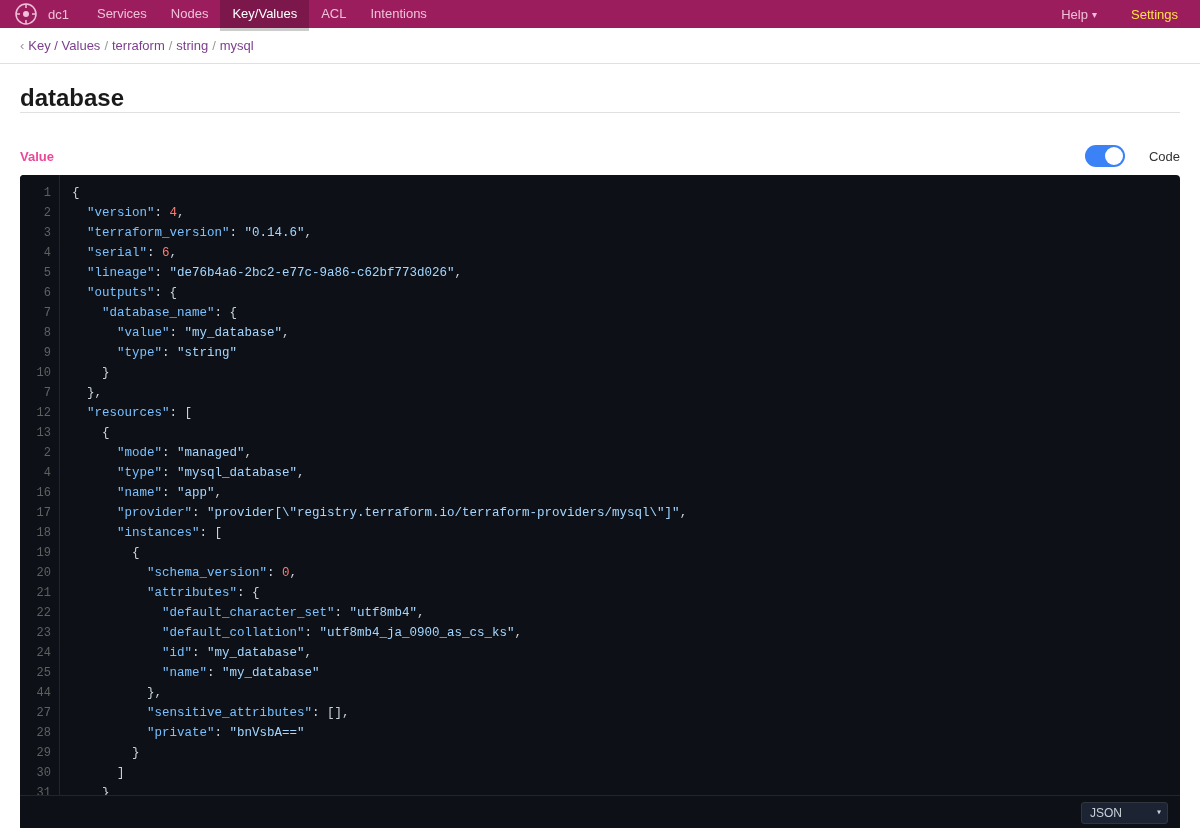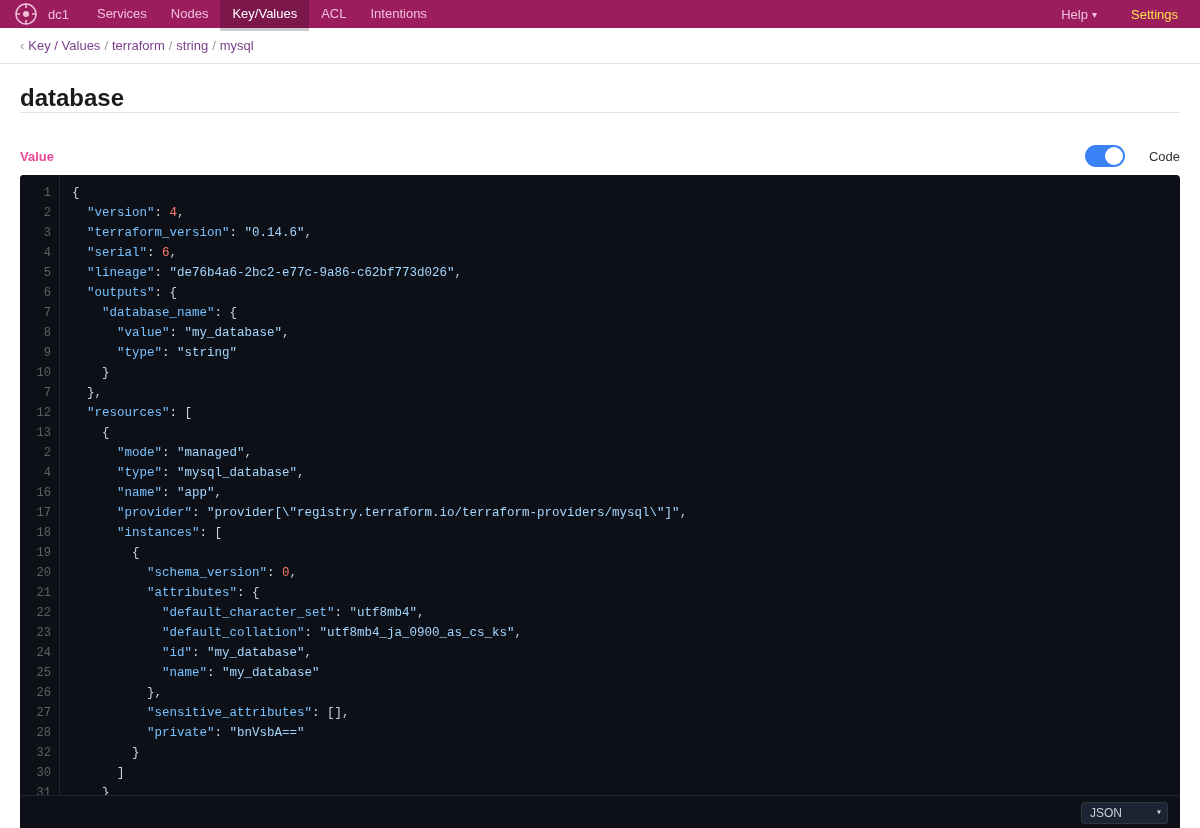--- a/index.html
+++ b/index.html
@@ -300,24 +300,24 @@
         <span class="line-number">16</span>
         <span class="line-number">17</span>
         <span class="line-number">18</span>
         <span class="line-number">19</span>
         <span class="line-number">20</span>
         <span class="line-number">21</span>
         <span class="line-number">22</span>
         <span class="line-number">23</span>
         <span class="line-number">24</span>
         <span class="line-number">25</span>
-        <span class="line-number">26</span>
+        <span class="line-number">44</span>
         <span class="line-number">27</span>
         <span class="line-number">28</span>
-        <span class="line-number">32</span>
+        <span class="line-number">29</span>
         <span class="line-number">30</span>
         <span class="line-number">31</span>
 
       </div>
       <div class="code-lines">
         <span class="code-line"><span class="p">{</span></span>
         <span class="code-line">  <span class="k">"version"</span><span class="p">: </span><span class="n">4</span><span class="p">,</span></span>
         <span class="code-line">  <span class="k">"terraform_version"</span><span class="p">: </span><span class="s">"0.14.6"</span><span class="p">,</span></span>
         <span class="code-line">  <span class="k">"serial"</span><span class="p">: </span><span class="n">6</span><span class="p">,</span></span>
         <span class="code-line">  <span class="k">"lineage"</span><span class="p">: </span><span class="s">"de76b4a6-2bc2-e77c-9a86-c62bf773d026"</span><span class="p">,</span></span>

